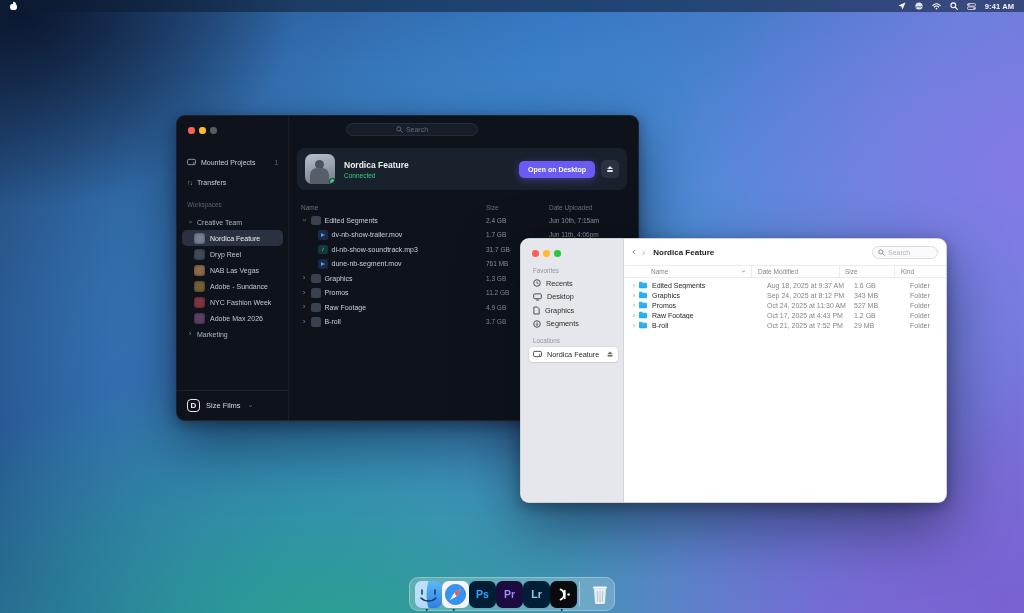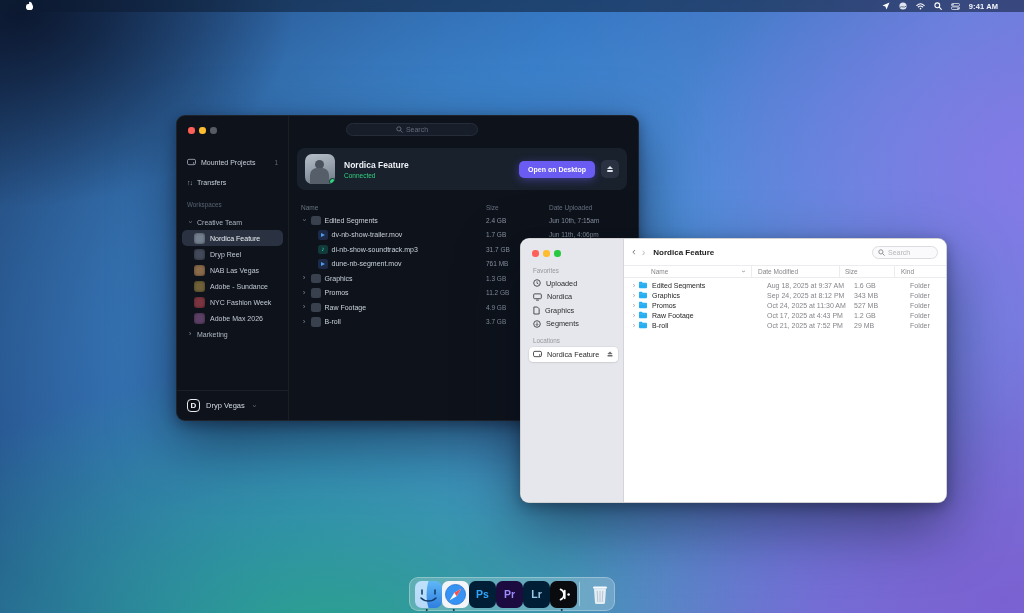--- a/index.html
+++ b/index.html
@@ -13,21 +13,21 @@
       radial-gradient(420px 300px at 2% 2%, rgba(10,20,42,.9), rgba(10,20,42,0) 65%),
       radial-gradient(620px 420px at 102% 28%, rgba(134,122,232,.95), rgba(134,122,232,0) 62%),
       radial-gradient(760px 480px at 98% 98%, rgba(122,95,208,.9), rgba(122,95,208,0) 58%),
       radial-gradient(820px 460px at 32% 104%, rgba(42,164,140,.95), rgba(42,164,140,0) 60%),
       radial-gradient(900px 620px at 44% 48%, rgba(79,166,232,.8), rgba(79,166,232,0) 66%),
       linear-gradient(118deg, #1c3a66 0%, #2e6ab8 42%, #5f83d6 72%, #7d74dc 100%);
   }
 
   
   .menubar { position:absolute; top:0; left:0; right:0; height:12px; z-index:40;
-    display:flex; align-items:center; gap:11px; padding:0 26px;
+    display:flex; align-items:center; gap:11px; padding:0 10px;
     background:rgba(13,27,50,.55); backdrop-filter:blur(8px);
     color:#f3f6fb; font-size:7.5px; }
   .apple-logo { width:7px; height:8px; position:relative; }
   .apple-logo::before { content:""; position:absolute; left:0; top:2px; width:7px; height:6px;
     background:#fff; border-radius:2.4px 2.4px 2.8px 2.8px; }
   .apple-logo::after { content:""; position:absolute; left:3px; top:-0.5px; width:2.6px; height:2.6px;
     background:#fff; border-radius:0 70% 0 70%; transform:rotate(8deg); }
   .menu-item[data-bold="true"] { font-weight:bold; }
   .mb-right { margin-left:auto; display:flex; align-items:center; gap:9px; }
   .mb-right svg { display:block; }
@@ -272,21 +272,21 @@
         <div class="ws-item">
           <span class="ws-thumb" style="background: rgb(92, 63, 102);"></span>
           <span>Adobe Max 2026</span>
         </div>
       <div class="group-head">
         <span class="chev">›</span>
         <span>Marketing</span>
       </div>
       <div class="dryp-foot">
         <span class="brand-logo">D</span>
-        <span>Dryp Vegas</span>
+        <span>Size Films</span>
         <span class="chev rot90 foot-chev">›</span>
       </div>
     </aside>
     <main class="dryp-main">
       <div class="proj-card">
         <span class="avatar">
             <span class="online-dot"></span>
           </span>
         <div class="proj-meta">
           <span class="proj-title">Nordica Feature</span>
@@ -396,28 +396,28 @@
       <span class="tl red"></span>
       <span class="tl yellow"></span>
       <span class="tl green"></span>
     </div>
     <div class="fside-label">Favorites</div>
     <div class="fside-item">
       <svg width="8" height="8" viewBox="0 0 9 9">
           <circle cx="4.5" cy="4.5" r="3.7" stroke="#3c3c40" stroke-width="1" fill="none"></circle>
           <path d="M4.5 2.6 V4.7 L6 5.6" stroke="#3c3c40" stroke-width="0.9" fill="none"></path>
         </svg>
-      <span>Uploaded</span>
+      <span>Recents</span>
     </div>
     <div class="fside-item">
       <svg width="9" height="8" viewBox="0 0 10 9">
           <rect x="0.7" y="1" width="8.6" height="5.4" rx="1" stroke="#3c3c40" stroke-width="1" fill="none"></rect>
           <line x1="3.4" y1="8" x2="6.6" y2="8" stroke="#3c3c40" stroke-width="1"></line>
         </svg>
-      <span>Nordica</span>
+      <span>Desktop</span>
     </div>
     <div class="fside-item">
       <svg width="7" height="9" viewBox="0 0 8 10">
           <path d="M1 1 H5 L7 3 V9 H1 Z" stroke="#3c3c40" stroke-width="1" fill="none" stroke-linejoin="round"></path>
         </svg>
       <span>Graphics</span>
     </div>
     <div class="fside-item">
       <svg width="8" height="8" viewBox="0 0 9 9">
           <circle cx="4.5" cy="4.5" r="3.7" stroke="#3c3c40" stroke-width="1" fill="none"></circle>

